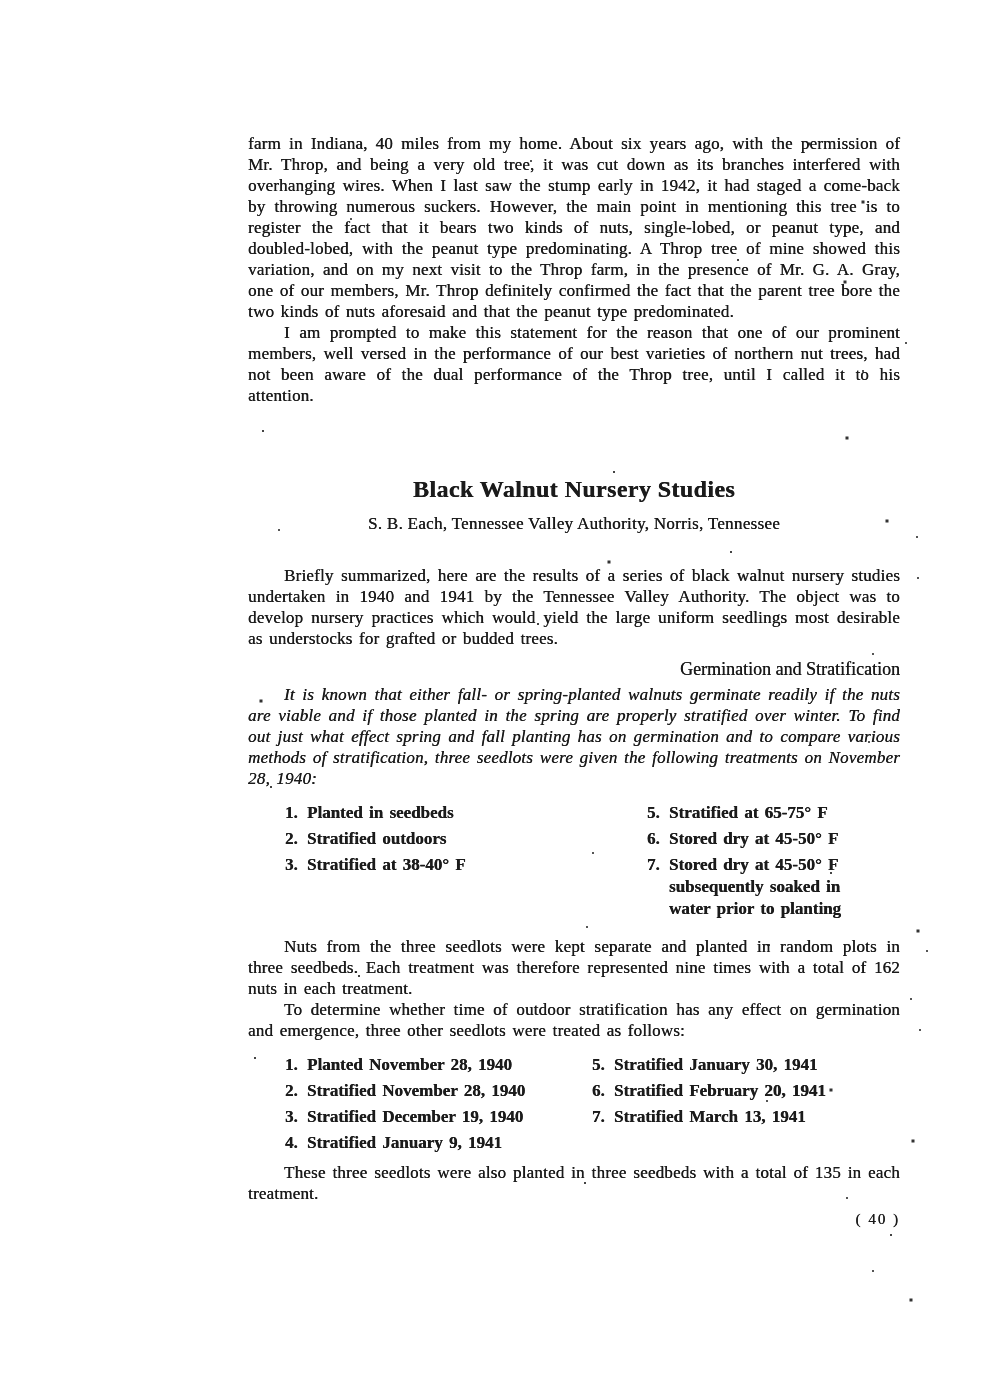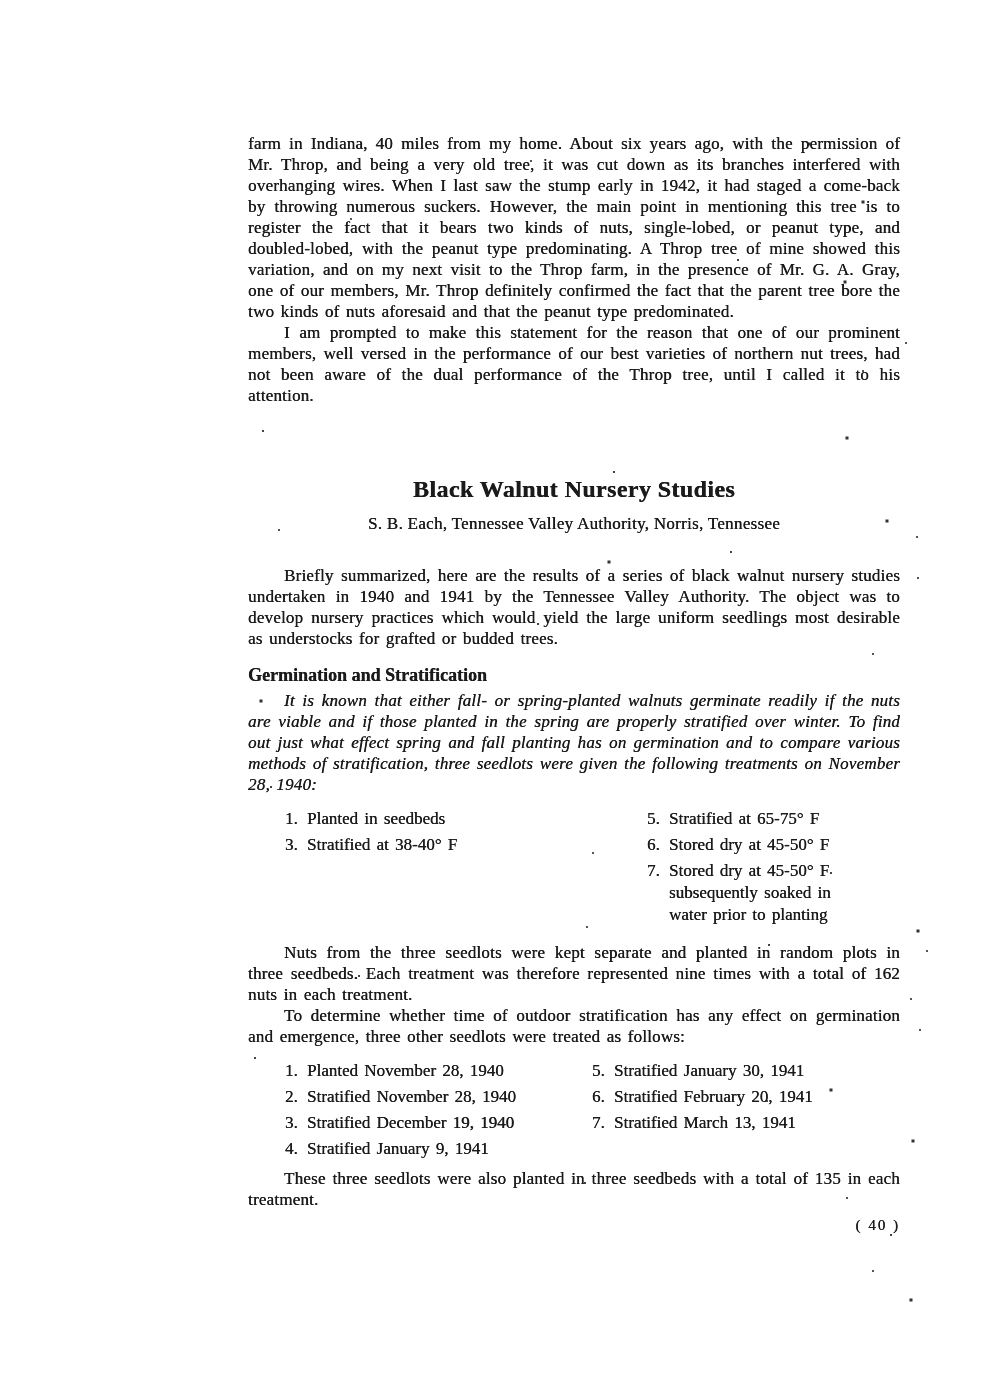--- a/index.html
+++ b/index.html
@@ -40,36 +40,36 @@
   }
   .byline {
     margin-top: 11px;
     text-align: center;
     font-size: 17px;
     letter-spacing: 0.3px;
     text-shadow: 0.3px 0 0 currentColor;
   }
   p.lead { margin-top: 31px; }
   .section-heading {
-    margin-top: 16px;
-    text-align: left;
+    margin-top: 10px;
+    text-align: right;
     font-size: 18px;
-    font-weight: bold;
+    font-weight: normal;
     text-shadow: 0.3px 0 0 currentColor;
   }
   p.after-heading { margin-top: 4px; font-style: italic; }
   .two-col-list {
     margin-top: 13px;
     margin-left: 37px;
     display: flex;
     font-size: 17px;
     line-height: 22px;
     text-shadow: 0.3px 0 0 currentColor;
   }
-  .two-col-list .col { display: block; }
+  .two-col-list .col { display: block; font-weight: bold; }
   .list-1 .col.left  { width: 362px; flex: 0 0 362px; }
   .list-2 .col.left  { width: 307px; flex: 0 0 307px; }
   .list-item { margin-bottom: 4px; white-space: nowrap; }
   .list-item .num {
     display: inline-block;
     width: 22px;
     vertical-align: top;
   }
   .list-item .txt {
     display: inline-block;
@@ -134,20 +134,23 @@
     <h2 class="section-heading">Germination and Stratification</h2>
 
     <p class="body indent after-heading">It is known that either fall- or spring-planted walnuts germinate readily if the nuts are viable and if those planted in the spring are properly stratified over winter. To find out just what effect spring and fall planting has on germination and to compare various methods of stratification, three seedlots were given the following treatments on November 28, 1940:</p>
 
     <div class="two-col-list list-1">
       <div class="col left">
         <div class="list-item">
           <span class="num">1.</span><span class="txt">Planted in seedbeds</span>
         </div>
         <div class="list-item">
+          <span class="num">2.</span><span class="txt">Stratified outdoors</span>
+        </div>
+        <div class="list-item">
           <span class="num">3.</span><span class="txt">Stratified at 38-40° F</span>
         </div>
       </div>
       <div class="col right">
         <div class="list-item">
           <span class="num">5.</span><span class="txt">Stratified at 65-75° F</span>
         </div>
         <div class="list-item">
           <span class="num">6.</span><span class="txt">Stored dry at 45-50° F</span>
         </div>

